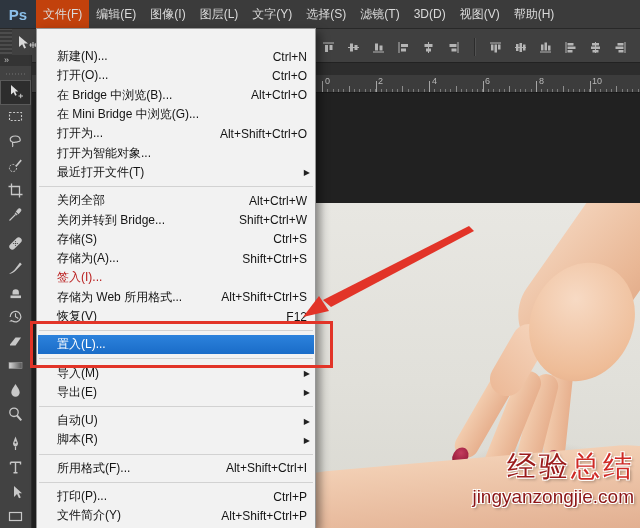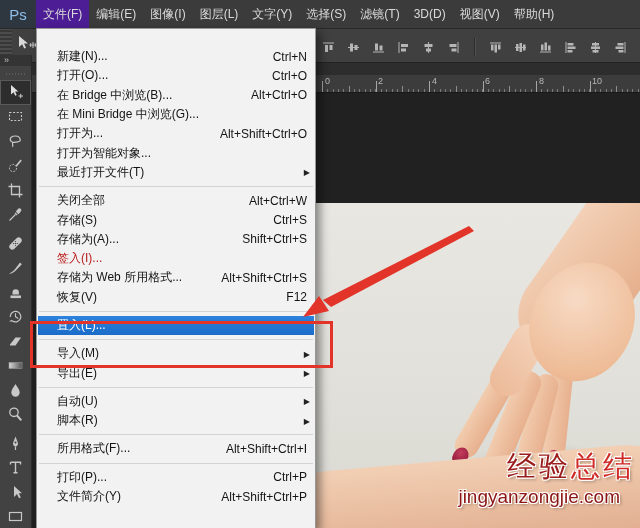--- a/index.html
+++ b/index.html
@@ -4,23 +4,23 @@
 <style>
   html,body{margin:0;padding:0}
   body{width:640px;height:528px;overflow:hidden;background:#1f1f1f;
        font-family:"Liberation Sans","DejaVu Sans",sans-serif;}
   .app{position:relative;width:640px;height:528px;overflow:hidden}
 
   
   .menubar{position:absolute;top:0;left:0;right:0;height:28px;background:#3b3b3b;
            border-bottom:1px solid #282828;display:flex;align-items:stretch;z-index:30}
   .pslogo{width:36px;display:flex;align-items:center;justify-content:center;
-          background:#2e363f;color:#8cc0ea;font-weight:normal;font-size:15px}
+          background:#2e363f;color:#8cc0ea;font-weight:bold;font-size:15px}
   .mbitem{color:#dadada;font-size:12px;line-height:28px;padding:0 7px;white-space:nowrap}
-  .mbitem.active{background:#4c1d95}
+  .mbitem.active{background:#c2410c}
 
   
   .optionsbar{position:absolute;top:28px;left:0;right:0;height:34px;background:#404040;
               border-bottom:1px solid #222;z-index:10}
   .obgrip{position:absolute;left:0;top:0;width:12px;height:34px;
           background:repeating-linear-gradient(0deg,#4c4c4c 0 2px,#373737 2px 4px)}
   .obtool{position:absolute;left:15px;top:7px}
   .alignrow{position:absolute;left:322px;top:10px;display:flex;align-items:center;gap:12px}
   .alignrow svg{display:block}
   .obsep{width:1px;height:18px;background:#2c2c2c;box-shadow:1px 0 0 #515151;margin:0 2px}
@@ -75,21 +75,21 @@
            background:radial-gradient(closest-side,rgba(110,85,65,.30),transparent 72%)}
   .botarm{left:-40px;top:255px;width:470px;height:175px;border-radius:88px;transform:rotate(-5deg);
           background:linear-gradient(180deg,#f2cfb4 0%,#e0ab8c 55%,#cf9878 100%)}
 
   
   .wm{position:absolute;z-index:8;font-weight:normal;white-space:nowrap;
       text-shadow:-1px -1px 0 #fff,1px -1px 0 #fff,-1px 1px 0 #fff,1px 1px 0 #fff,2px 2px 3px rgba(0,0,0,.35)}
   .wm1{right:5px;top:447px;font-size:29px;letter-spacing:3px}
   .wm1 .dark{color:#9b1c1c}
   .wm1 .bright{color:#cf2a25}
-  .wm2{right:20px;top:486px;font-size:19px;color:#8c1616;letter-spacing:0}
+  .wm2{right:6px;top:486px;font-size:19px;color:#8c1616;letter-spacing:0}
 
   
   .dropdown{position:absolute;left:36px;top:28px;width:280px;height:501px;box-sizing:border-box;
             background:#f2f2f2;border:1px solid #979797;padding-top:18px;
             box-shadow:4px 4px 9px rgba(0,0,0,.45);z-index:40}
   .mi{height:19.3px;display:flex;align-items:center;padding:0 8px 0 20px;
       font-size:12px;color:#141414;position:relative}
   .mi .lbl{flex:1;white-space:nowrap}
   .mi .sc{white-space:nowrap}
   .mi.dis{color:#b91c1c}
@@ -375,20 +375,24 @@
     <div class="mi">
         <span class="lbl">最近打开文件(T)</span>
         <span class="arr">▶</span>
       </div>
     <div class="msep"></div>
     <div class="mi">
         <span class="lbl">关闭全部</span>
         <span class="sc">Alt+Ctrl+W</span>
       </div>
     <div class="mi">
+        <span class="lbl">关闭并转到 Bridge...</span>
+        <span class="sc">Shift+Ctrl+W</span>
+      </div>
+    <div class="mi">
         <span class="lbl">存储(S)</span>
         <span class="sc">Ctrl+S</span>
       </div>
     <div class="mi">
         <span class="lbl">存储为(A)...</span>
         <span class="sc">Shift+Ctrl+S</span>
       </div>
     <div class="mi dis">
         <span class="lbl">签入(I)...</span>
       </div>

